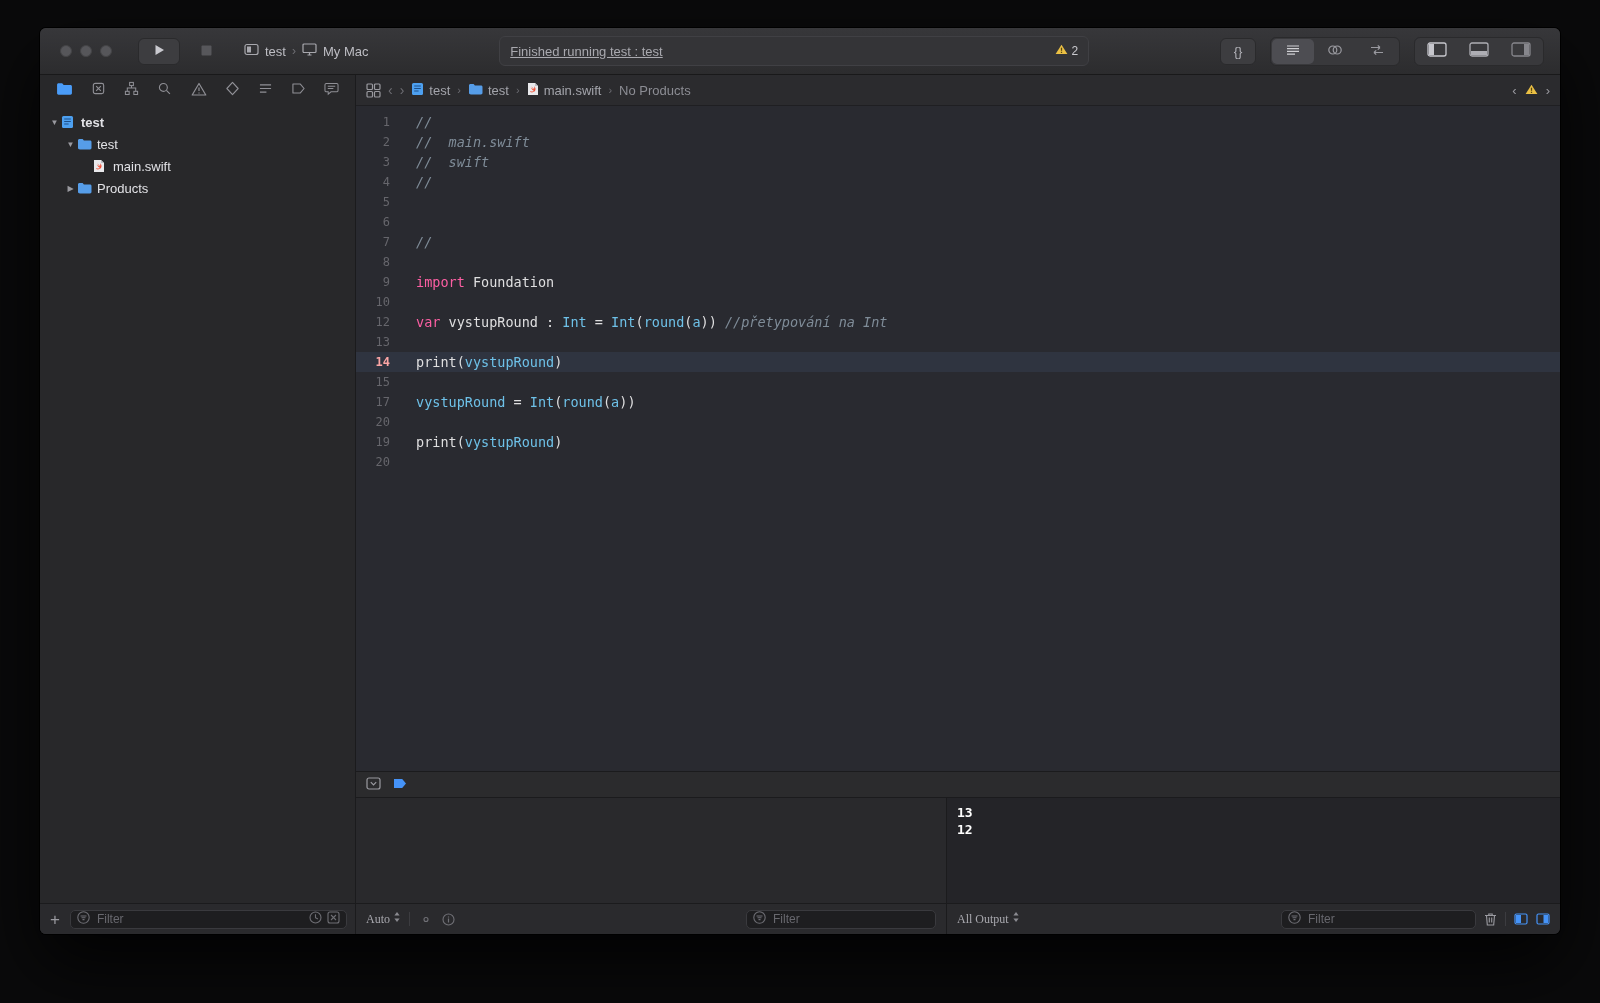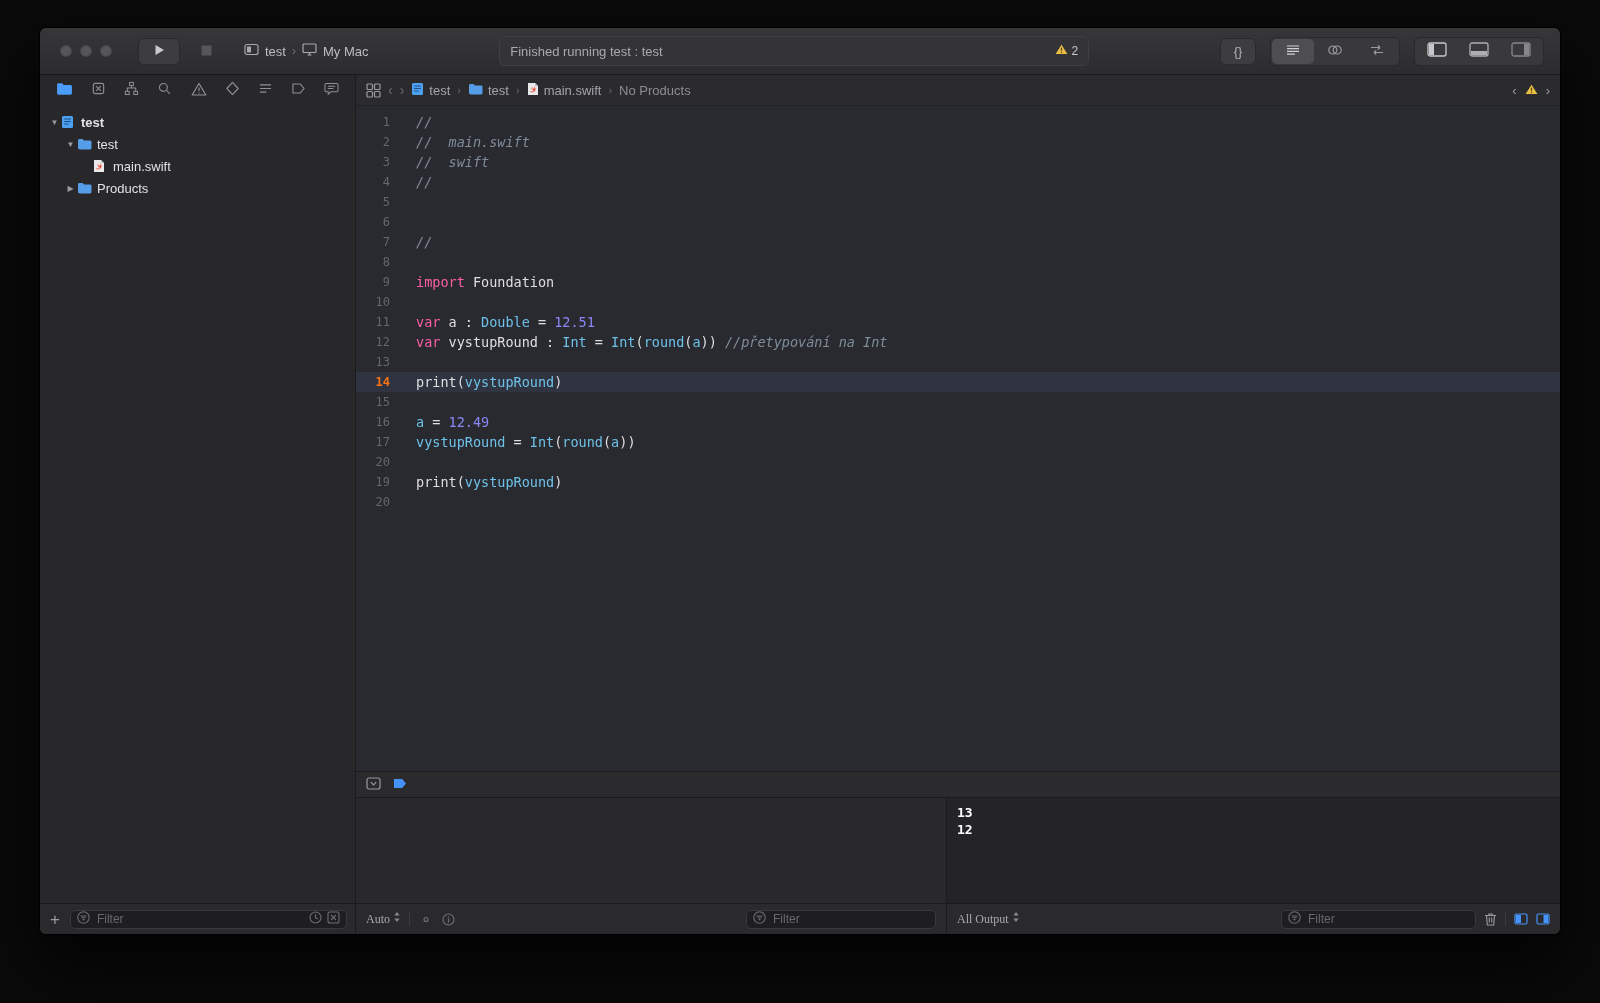--- a/index.html
+++ b/index.html
@@ -13,21 +13,21 @@
   .traffic{display:flex;gap:8px;margin-left:20px;}
   .tl{width:12px;height:12px;border-radius:50%;background:#56565a;border:1px solid #444447;box-sizing:border-box;}
   .run-btn{margin-left:26px;width:42px;height:27px;background:#3d3d40;border:1px solid #2a2a2c;
     border-radius:6px;display:flex;align-items:center;justify-content:center;padding:0;}
   .stop-btn{margin-left:12px;width:28px;height:27px;background:transparent;border:none;
     display:flex;align-items:center;justify-content:center;padding:0;}
   .scheme{margin-left:24px;display:flex;align-items:center;gap:6px;color:#bebec4;font-size:13px;}
   .chev{color:#6e6e74;font-size:12px;}
   .status-pill{margin:0 auto;width:590px;height:30px;background:#343437;border:1px solid #404044;
     border-radius:6px;display:flex;align-items:center;padding:0 10px;box-sizing:border-box;}
-  .status-text{color:#a9a9af;font-size:13px;}
+  .status-text{color:#a9a9af;font-size:13px;text-decoration:underline;}
   .status-warn{margin-left:auto;display:flex;align-items:center;gap:4px;color:#c9c9ce;font-size:12px;}
   .tb-right{display:flex;align-items:center;gap:14px;margin-right:16px;}
   .lib-btn{width:36px;height:27px;background:#3d3d40;border:1px solid #2a2a2c;border-radius:6px;
     color:#b0b0b6;font-size:13px;display:flex;align-items:center;justify-content:center;padding:0;}
   .seg{display:flex;background:#39393c;border:1px solid #2a2a2c;border-radius:6px;padding:1px;}
   .seg-cell{width:42px;height:25px;border:none;background:transparent;border-radius:5px;
     display:flex;align-items:center;justify-content:center;padding:0;}
   .seg-cell.active{background:#4d4d52;}
   
   .content{flex:1;display:flex;min-height:0;}
@@ -59,21 +59,21 @@
   .crumb{display:flex;align-items:center;gap:5px;}
   .crumb-sep{color:#6c6c72;font-size:11px;}
   .crumb-dim{color:#8c8d94;}
   .jb-right{margin-left:auto;display:flex;align-items:center;gap:8px;color:#9a9aa0;font-size:13px;}
   .code{flex:1;background:var(--editor-bg,#292a30);padding-top:6px;overflow:hidden;
     font-family:"DejaVu Sans Mono","Liberation Mono",monospace;font-size:13.5px;}
   .line{display:flex;height:20px;line-height:20px;}
   .line.current{background:var(--current-line-bg,#2f3440);}
   .gutter{width:46px;flex:none;text-align:right;padding-right:12px;box-sizing:border-box;
     color:#66666c;font-size:12px;}
-  .line.current .gutter{color:#f97316;font-weight:700;}
+  .line.current .gutter{color:#fca5a5;font-weight:700;}
   .src{white-space:pre;padding-left:14px;color:var(--syn-plain,#dfdfe0);}
   .tok-c{color:var(--syn-comment,#7f8c98);font-style:italic;}
   .tok-k{color:var(--syn-keyword,#fc5fa3);font-weight:400;}
   .tok-n{color:var(--syn-number,#8b87f7);}
   .tok-t{color:var(--syn-type,#6ec1e8);}
   .tok-v{color:var(--syn-var,#6ec1e8);}
   .tok-p{color:var(--syn-plain,#dfdfe0);}
   
   .debug{height:162px;flex:none;display:flex;flex-direction:column;border-top:1px solid #1b1b1d;}
   .debug-bar{height:25px;flex:none;background:#2b2b2d;border-bottom:1px solid #1b1b1d;
@@ -382,42 +382,34 @@
           </div>
           <div class="line">
             <span class="gutter">9</span>
             <span class="src"><span class="tok-k">import</span><span class="tok-p"> Foundation</span></span>
           </div>
           <div class="line">
             <span class="gutter">10</span>
             <span class="src"></span>
           </div>
           <div class="line">
-            <span class="gutter">11</span>
-            <span class="src"><span class="tok-k">var</span><span class="tok-p"> a : </span><span class="tok-t">Double</span><span class="tok-p"> = </span><span class="tok-n">12.51</span></span>
-          </div>
-          <div class="line">
             <span class="gutter">12</span>
             <span class="src"><span class="tok-k">var</span><span class="tok-p"> vystupRound : </span><span class="tok-t">Int</span><span class="tok-p"> = </span><span class="tok-t">Int</span><span class="tok-p">(</span><span class="tok-t">round</span><span class="tok-p">(</span><span class="tok-v">a</span><span class="tok-p">)) </span><span class="tok-c">//přetypování na Int</span></span>
           </div>
           <div class="line">
             <span class="gutter">13</span>
             <span class="src"></span>
           </div>
           <div class="line current">
             <span class="gutter">14</span>
             <span class="src"><span class="tok-p">print(</span><span class="tok-v">vystupRound</span><span class="tok-p">)</span></span>
           </div>
           <div class="line">
             <span class="gutter">15</span>
             <span class="src"></span>
-          </div>
-          <div class="line">
-            <span class="gutter">16</span>
-            <span class="src"><span class="tok-v">a</span><span class="tok-p"> = </span><span class="tok-n">12.49</span></span>
           </div>
           <div class="line">
             <span class="gutter">17</span>
             <span class="src"><span class="tok-v">vystupRound</span><span class="tok-p"> = </span><span class="tok-t">Int</span><span class="tok-p">(</span><span class="tok-t">round</span><span class="tok-p">(</span><span class="tok-v">a</span><span class="tok-p">))</span></span>
           </div>
           <div class="line">
             <span class="gutter">20</span>
             <span class="src"></span>
           </div>
           <div class="line">

